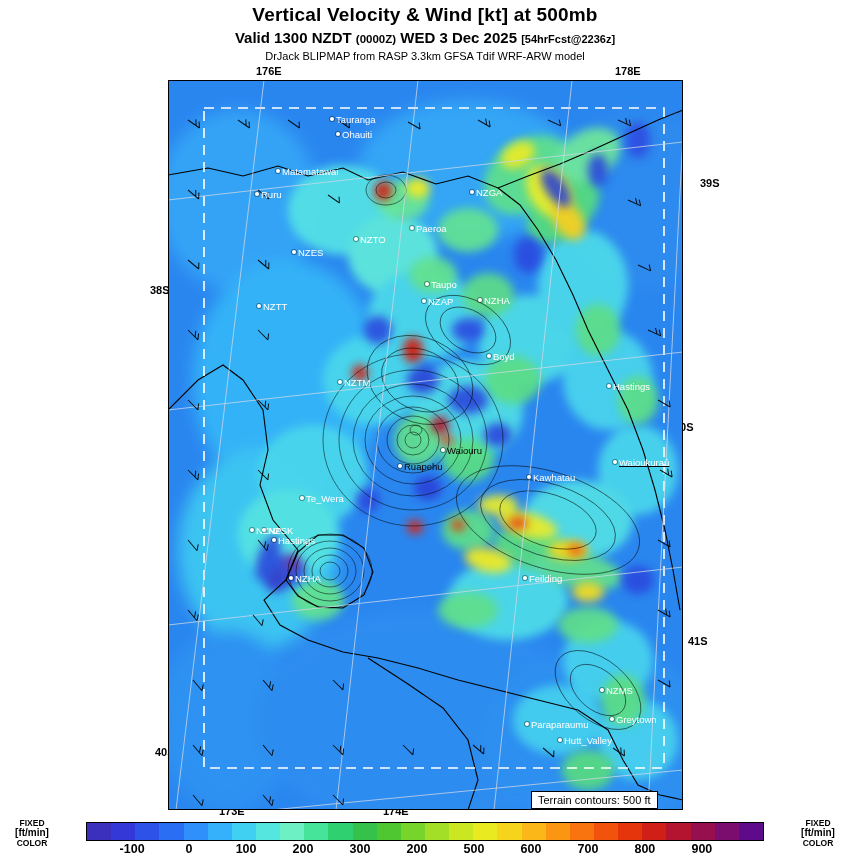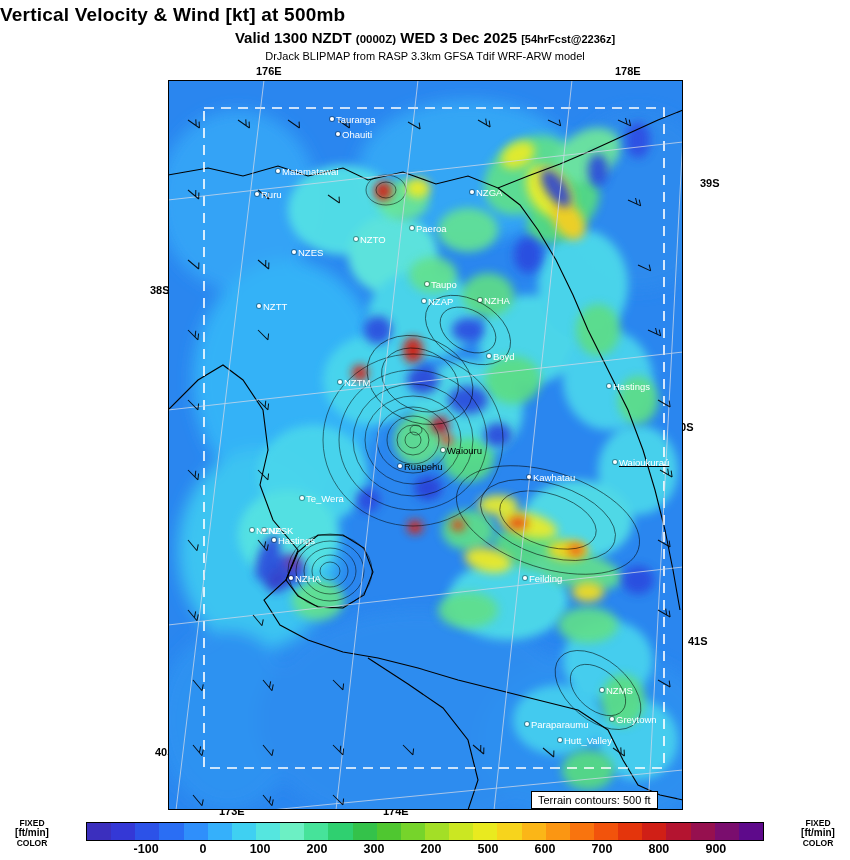--- a/index.html
+++ b/index.html
@@ -5,21 +5,21 @@
   html,body{margin:0;padding:0;}
   body{
     width:850px;height:860px;
     background:#ffffff;
     font-family:"Liberation Sans", sans-serif;
     color:#000;
     overflow:hidden;
     position:relative;
   }
   .title{
-    position:absolute;left:0;top:4px;width:850px;text-align:left;
+    position:absolute;left:0;top:4px;width:850px;text-align:center;
     font-size:19px;font-weight:bold;letter-spacing:0.2px;
   }
   .subtitle{
     position:absolute;left:0;top:29px;width:850px;text-align:center;
     font-size:15px;font-weight:bold;
   }
   .subtitle .small{font-size:11.5px;font-weight:bold;}
   .subtitle .brk{font-size:11px;font-weight:bold;}
   .subsub{
     position:absolute;left:0;top:50px;width:850px;text-align:center;
@@ -55,21 +55,21 @@
   }
   .legend-side .l1{font-size:8.5px;}
   .legend-side .l2{font-size:10px;}
   .legend-side .l3{font-size:8.5px;}
   #legend-bar{
     position:absolute;left:86px;top:4px;width:678px;height:19px;
     display:flex;border:1px solid #000;box-sizing:border-box;
   }
   #legend-bar div{flex:1 1 auto;height:100%;}
   #legend-ticks{
-    position:absolute;left:92px;top:24px;width:678px;height:16px;
+    position:absolute;left:78px;top:24px;width:678px;height:16px;
   }
   #legend-ticks span{
     position:absolute;font-size:12.5px;font-weight:bold;transform:translateX(-50%);
   }
   #terrain-note{
     position:absolute;left:531px;top:791px;
     border:1px solid #000;background:#ffffff;
     font-size:11px;padding:2px 6px;
   }
 </style>

